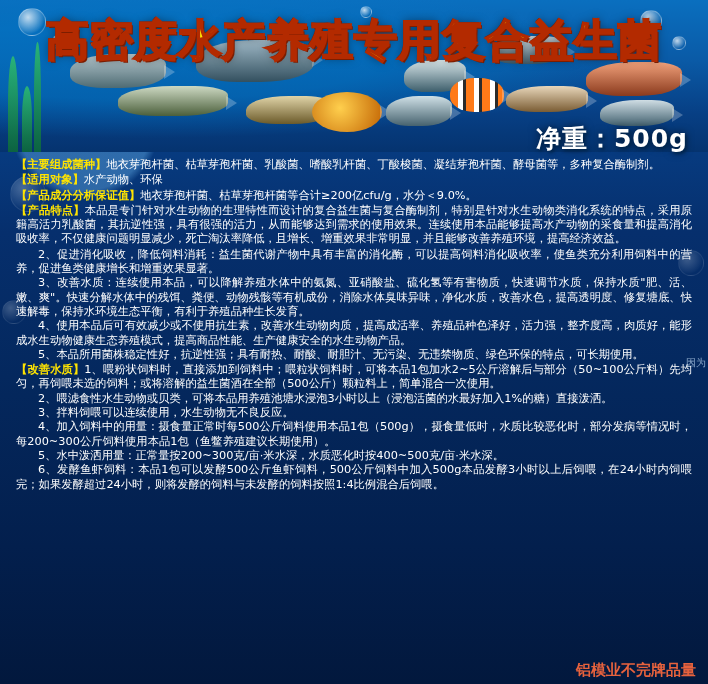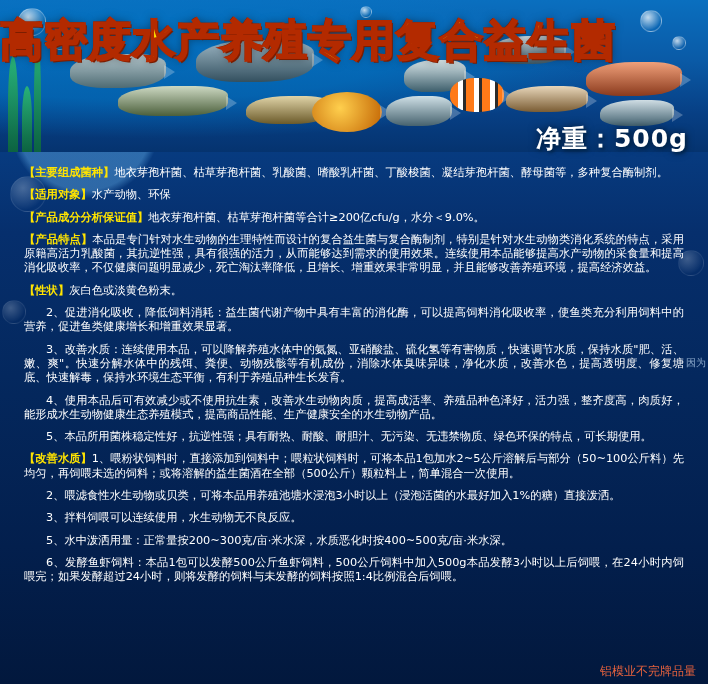--- a/index.html
+++ b/index.html
@@ -23,21 +23,21 @@
       radial-gradient(ellipse at 20% 40%, rgba(0,120,200,.55) 0 30%, rgba(0,0,0,0) 60%),
       linear-gradient(180deg,#0a6fbf 0%,#0a5aa6 40%,#073f84 75%,#05336f 100%);
     overflow:hidden;
   }
   .bubble{position:absolute;border-radius:50%;background:radial-gradient(circle at 35% 32%, rgba(255,255,255,.75), rgba(255,255,255,.12) 60%, rgba(255,255,255,0) 70%);border:1px solid rgba(255,255,255,.28);}
   .fish{position:absolute;border-radius:50% 30% 45% 35%;}
   .fish:after{content:"";position:absolute;right:-9px;top:32%;width:0;height:0;border-top:7px solid transparent;border-bottom:7px solid transparent;border-left:11px solid rgba(255,255,255,.25);}
   .weed{position:absolute;bottom:0;width:10px;border-radius:50% 50% 0 0;background:linear-gradient(180deg,#2fbf6e,#0d6b39);opacity:.85;}
   
   .title{
-    position:absolute;left:0;top:14px;width:612px;text-align:center;
+    position:absolute;left:0;top:14px;width:708px;text-align:center;
     font-size:43px;line-height:52px;font-weight:bold;letter-spacing:1px;
     font-family:"DejaVu Sans","Liberation Sans",sans-serif;
     color:#ffe400;
     -webkit-text-stroke:2px #b32a00;
     text-shadow:
       2px 2px 0 #7c1d00, -1px -1px 0 #7c1d00,
       0 0 10px rgba(0,0,0,.55);
     white-space:nowrap;
   }
   .netweight{
@@ -47,24 +47,24 @@
     letter-spacing:1px;
     text-align:right;
   }
   
   .body{
     position:absolute;left:16px;top:158px;width:676px;height:512px;
     color:#ffffff;font-size:11.3px;line-height:14.3px;text-align:justify;
   }
   .hd{color:#ffe400;font-weight:bold;}
   .sec{margin-bottom:1px;}
-  p{margin:8px;}
+  p{margin:0;}
   .indent{text-indent:22px;}
   .watermark{
-    position:absolute;right:12px;bottom:4px;color:#ff6a3d;font-size:12px;opacity:.9;
+    position:absolute;right:12px;bottom:4px;color:#ff6a3d;font-size:15px;opacity:.9;font-weight:bold;
   }
   .sidemark{
     position:absolute;right:2px;top:356px;color:#cfe8ff;font-size:10px;opacity:.65;
   }
 </style>
 </head>
 <body>
 
 <div class="poster">
 
@@ -110,36 +110,34 @@
     </div>
 
     <div class="sec">
       <p><span class="hd">【产品成分分析保证值】</span><span>地衣芽孢杆菌、枯草芽孢杆菌等合计≥200亿cfu/g，水分＜9.0%。</span></p>
     </div>
 
     <div class="sec">
       <p><span class="hd">【产品特点】</span><span>本品是专门针对水生动物的生理特性而设计的复合益生菌与复合酶制剂，特别是针对水生动物类消化系统的特点，采用原籍高活力乳酸菌，其抗逆性强，具有很强的活力，从而能够达到需求的使用效果。连续使用本品能够提高水产动物的采食量和提高消化吸收率，不仅健康问题明显减少，死亡淘汰率降低，且增长、增重效果非常明显，并且能够改善养殖环境，提高经济效益。</span></p>
     </div>
 
-    <div class="sec">
-      <p><span class="hd">【性状】</span><span>灰白色或淡黄色粉末。</span></p>
-    </div>
 
 
     <div class="sec">
       <p class="indent">2、促进消化吸收，降低饲料消耗：益生菌代谢产物中具有丰富的消化酶，可以提高饲料消化吸收率，使鱼类充分利用饲料中的营养，促进鱼类健康增长和增重效果显著。</p>
       <p class="indent">3、改善水质：连续使用本品，可以降解养殖水体中的氨氮、亚硝酸盐、硫化氢等有害物质，快速调节水质，保持水质"肥、活、嫩、爽"。快速分解水体中的残饵、粪便、动物残骸等有机成份，消除水体臭味异味，净化水质，改善水色，提高透明度、修复塘底、快速解毒，保持水环境生态平衡，有利于养殖品种生长发育。</p>
       <p class="indent">4、使用本品后可有效减少或不使用抗生素，改善水生动物肉质，提高成活率、养殖品种色泽好，活力强，整齐度高，肉质好，能形成水生动物健康生态养殖模式，提高商品性能、生产健康安全的水生动物产品。</p>
       <p class="indent">5、本品所用菌株稳定性好，抗逆性强；具有耐热、耐酸、耐胆汁、无污染、无违禁物质、绿色环保的特点，可长期使用。</p>
     </div>
 
     <div class="sec">
       <p><span class="hd">【改善水质】</span><span>1、喂粉状饲料时，直接添加到饲料中；喂粒状饲料时，可将本品1包加水2~5公斤溶解后与部分（50~100公斤料）先均匀，再饲喂未选的饲料；或将溶解的益生菌酒在全部（500公斤）颗粒料上，简单混合一次使用。</span></p>
       <p class="indent">2、喂滤食性水生动物或贝类，可将本品用养殖池塘水浸泡3小时以上（浸泡活菌的水最好加入1%的糖）直接泼洒。</p>
       <p class="indent">3、拌料饲喂可以连续使用，水生动物无不良反应。</p>
+      <p class="indent">4、加入饲料中的用量：摄食量正常时每500公斤饲料使用本品1包（500g），摄食量低时，水质比较恶化时，部分发病等情况时，每200~300公斤饲料使用本品1包（鱼鳖养殖建议长期使用）。</p>
       <p class="indent">5、水中泼洒用量：正常量按200~300克/亩·米水深，水质恶化时按400~500克/亩·米水深。</p>
       <p class="indent">6、发酵鱼虾饲料：本品1包可以发酵500公斤鱼虾饲料，500公斤饲料中加入500g本品发酵3小时以上后饲喂，在24小时内饲喂完；如果发酵超过24小时，则将发酵的饲料与未发酵的饲料按照1:4比例混合后饲喂。</p>
     </div>
 
 
   </div>
 
   <div class="sidemark">因为</div>
   <div class="watermark">铝模业不完牌品量</div>
 

